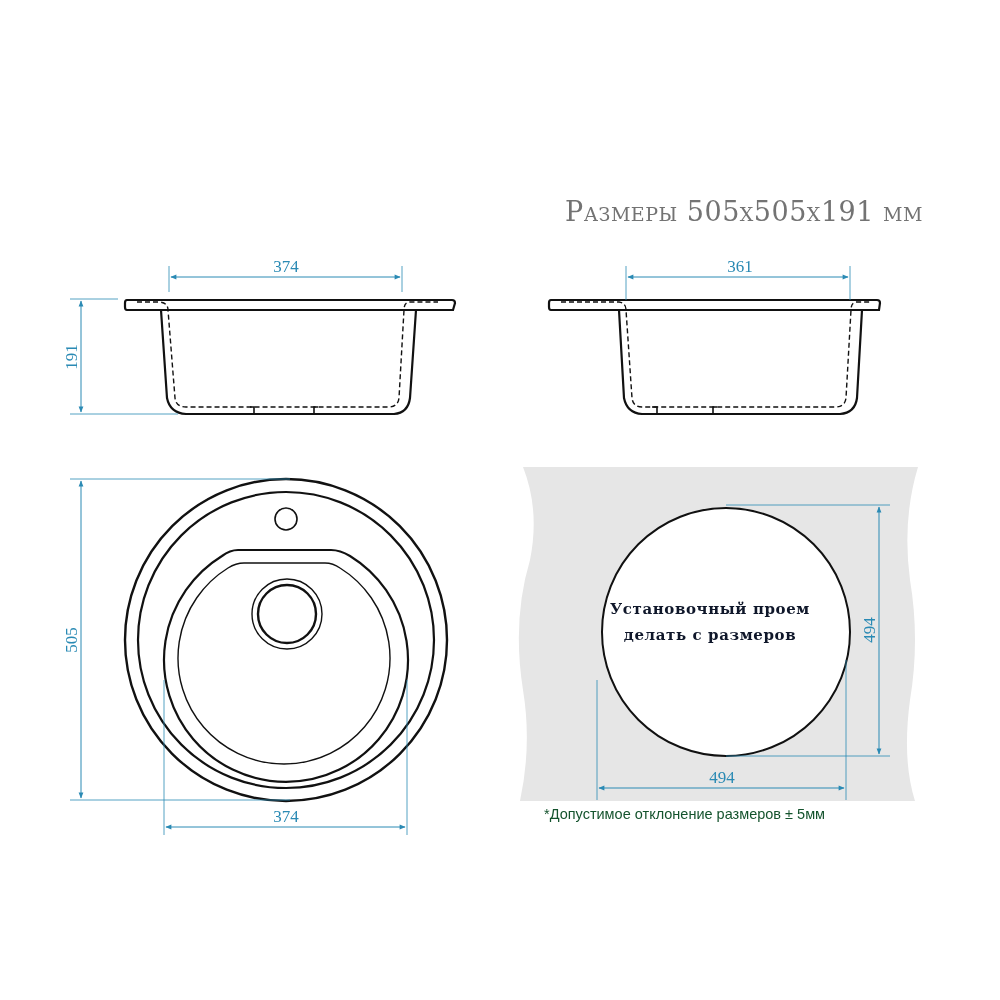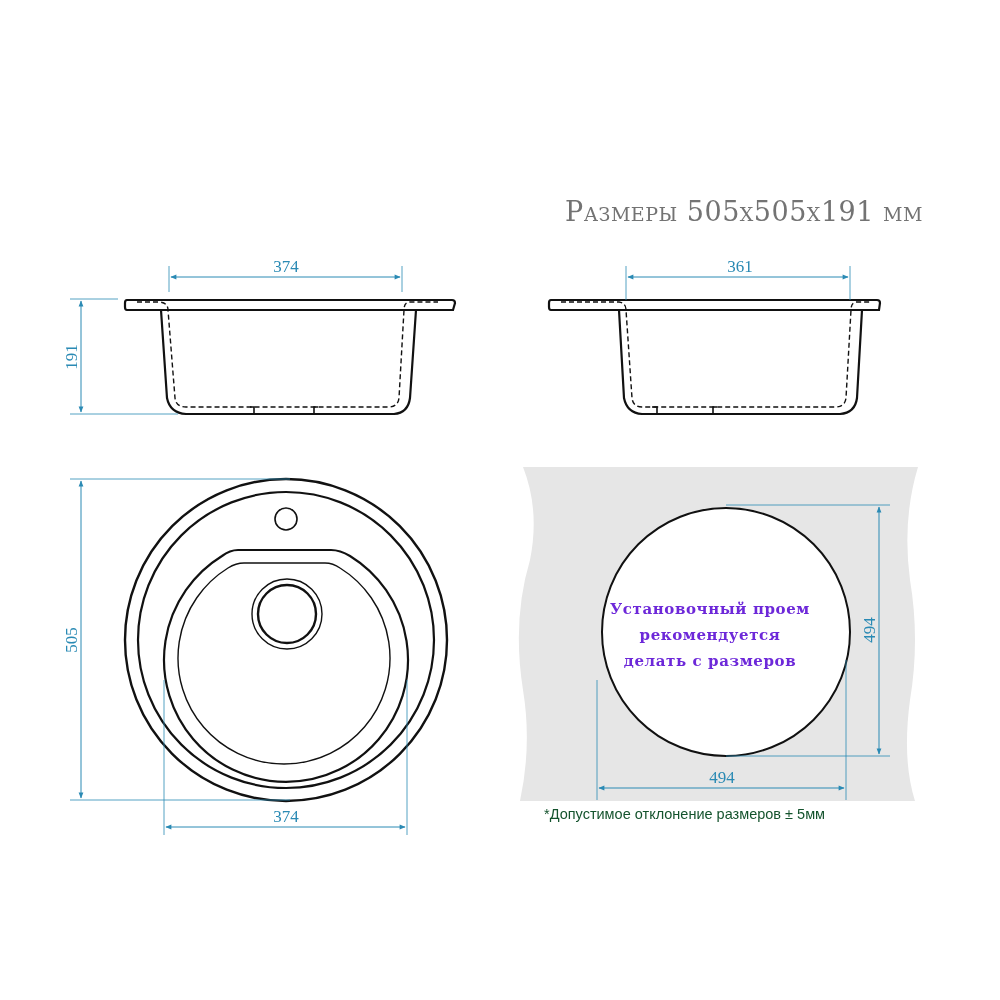--- a/index.html
+++ b/index.html
@@ -11,21 +11,21 @@
   }
   svg.drawing { position:absolute; left:0; top:0; }
   .dimtext { font-family:"Liberation Serif", serif; font-size:17px; fill:#2a8ab4; }
   .note {
     position:absolute; left:544px; top:806px;
     font-family:"Liberation Sans", sans-serif; font-size:14.5px; color:#14532d; white-space:nowrap;
   }
   .cut-text {
     position:absolute; left:594px; top:596px; width:232px; text-align:center;
     font-family:"DejaVu Serif", serif; font-weight:bold; font-size:15px; line-height:26px;
-    color:#6d28d9; letter-spacing:0.6px;
+    color:#0f172a; letter-spacing:0.6px;
   }
   .cut-text div { white-space:nowrap; }
 </style>
 </head>
 <body>
 
 <div class="title">Размеры 505x505x191 мм</div>
 
 <svg class="drawing" width="1000" height="1000" viewBox="0 0 1000 1000">
   <defs>
@@ -101,17 +101,16 @@
 
     <line x1="597" y1="680" x2="597" y2="800" stroke="#2a8ab4" stroke-width="0.8"></line>
     <line x1="846" y1="660" x2="846" y2="800" stroke="#2a8ab4" stroke-width="0.8"></line>
     <line x1="599" y1="788" x2="844" y2="788" stroke="#2a8ab4" stroke-width="1" marker-start="url(#arr)" marker-end="url(#arr)"></line>
     <text class="dimtext" x="722" y="783" text-anchor="middle">494</text>
   </g>
 </svg>
 
 <div class="cut-text">
   <div>Установочный проем</div>
-  <div>рекомендуется</div>
   <div>делать с размеров</div>
 </div>
 
 <div class="note">*Допустимое отклонение размеров  ± 5мм</div>
 
 </body></html>

